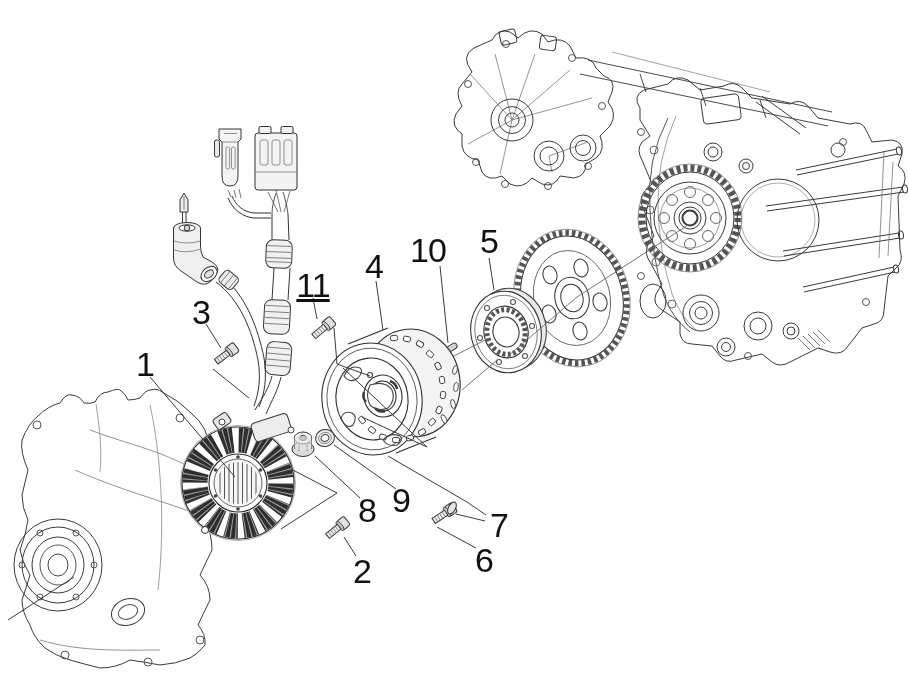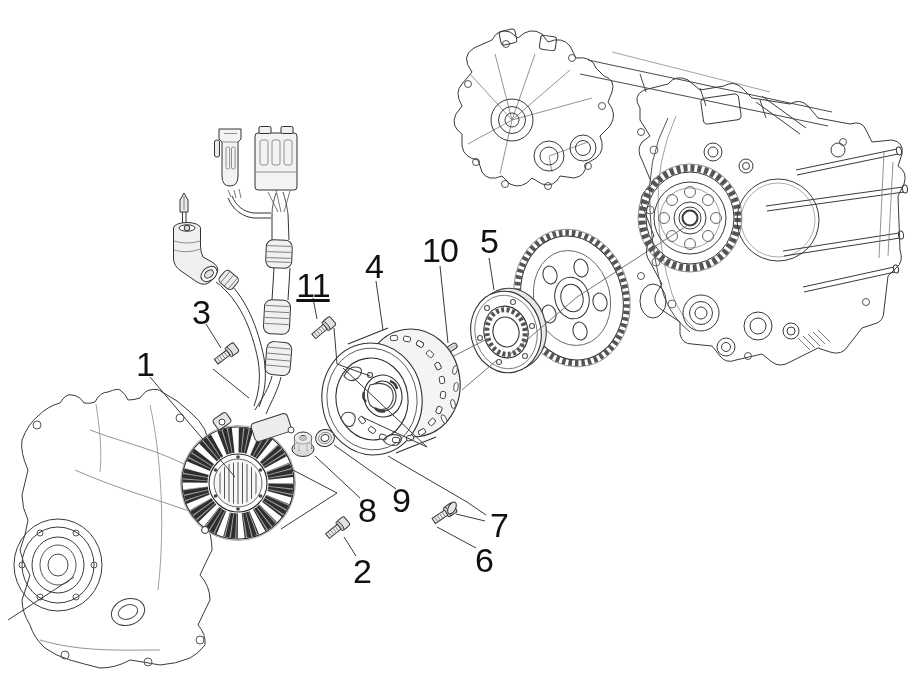--- a/index.html
+++ b/index.html
@@ -454,15 +454,15 @@
 
   <div class="part-label" style="left:145px;top:364px;">1</div>
   <div class="part-label" style="left:362px;top:571px;">2</div>
   <div class="part-label" style="left:201px;top:312px;">3</div>
   <div class="part-label" style="left:374px;top:266px;">4</div>
   <div class="part-label" style="left:489px;top:241px;">5</div>
   <div class="part-label" style="left:484px;top:560px;">6</div>
   <div class="part-label" style="left:499px;top:525px;">7</div>
   <div class="part-label" style="left:367px;top:510px;">8</div>
   <div class="part-label" style="left:401px;top:500px;">9</div>
-  <div class="part-label" style="left:440px;top:250px;text-align:right;">10</div>
+  <div class="part-label" style="left:428px;top:250px;text-align:right;">10</div>
   <div class="part-label" style="left:313px;top:285px;text-decoration:underline;">11</div>
 </div>
 
 </body></html>

